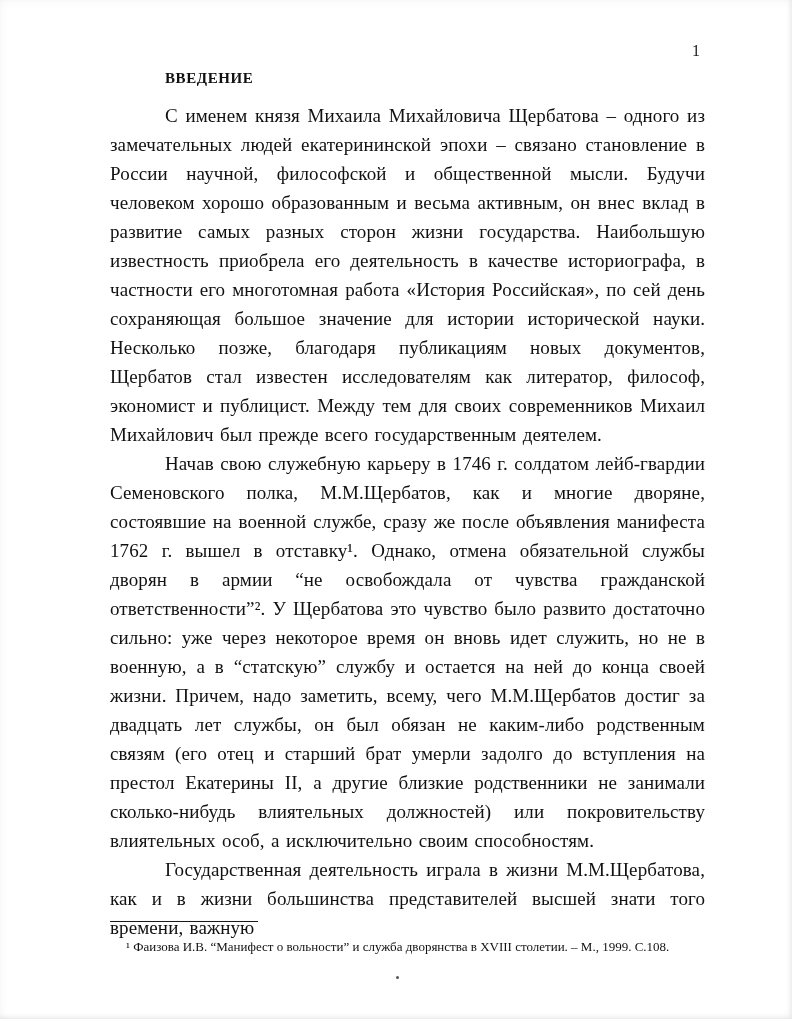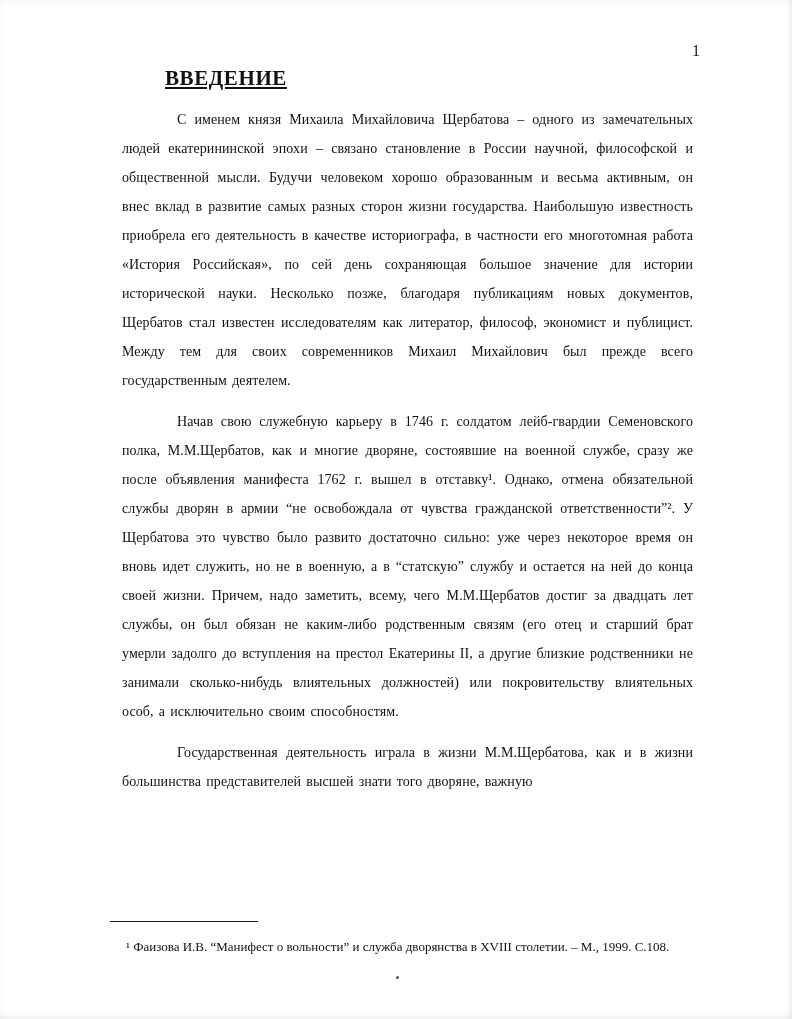--- a/index.html
+++ b/index.html
@@ -26,29 +26,28 @@
     color: #1a1a1a;
   }
   .content {
     position: absolute;
     top: 64px;
     left: 110px;
     right: 87px;
   }
   .doc-title {
     margin: 0 0 8px 55px;
-    font-size: 21px;
+    font-size: 15px;
     font-weight: bold;
     letter-spacing: 0.6px;
     line-height: 29px;
-    text-decoration: underline;
   }
   .body-para {
-    margin: 12px;
-    font-size: 14px;
+    margin: 0;
+    font-size: 19px;
     line-height: 29px;
     text-align: justify;
     text-indent: 55px;
     word-spacing: 1.5px;
     letter-spacing: 0.1px;
   }
   .footnotes {
     position: absolute;
     left: 110px;
     right: 87px;
@@ -83,21 +82,21 @@
   <div class="page-number">1</div>
 
   <div class="content">
 
     <h1 class="doc-title">ВВЕДЕНИЕ</h1>
 
     <p class="body-para">С именем князя Михаила Михайловича Щербатова – одного из замечательных людей екатерининской эпохи – связано становление в России научной, философской и общественной мысли. Будучи человеком хорошо образованным и весьма активным, он внес вклад в развитие самых разных сторон жизни государства. Наибольшую известность приобрела его деятельность в качестве историографа, в частности его многотомная работа «История Российская», по сей день сохраняющая большое значение для истории исторической науки. Несколько позже, благодаря публикациям новых документов, Щербатов стал известен исследователям как литератор, философ, экономист и публицист. Между тем для своих современников Михаил Михайлович был прежде всего государственным деятелем.</p>
 
     <p class="body-para">Начав свою служебную карьеру в 1746 г. солдатом лейб-гвардии Семеновского полка, М.М.Щербатов, как и многие дворяне, состоявшие на военной службе, сразу же после объявления манифеста 1762 г. вышел в отставку¹. Однако, отмена обязательной службы дворян в армии “не освобождала от чувства гражданской ответственности”². У Щербатова это чувство было развито достаточно сильно: уже через некоторое время он вновь идет служить, но не в военную, а в “статскую” службу и остается на ней до конца своей жизни. Причем, надо заметить, всему, чего М.М.Щербатов достиг за двадцать лет службы, он был обязан не каким-либо родственным связям (его отец и старший брат умерли задолго до вступления на престол Екатерины II, а другие близкие родственники не занимали сколько-нибудь влиятельных должностей) или покровительству влиятельных особ, а исключительно своим способностям.</p>
 
-    <p class="body-para">Государственная деятельность играла в жизни М.М.Щербатова, как и в жизни большинства представителей высшей знати того дворяне, важную</p>
+    <p class="body-para">Государственная деятельность играла в жизни М.М.Щербатова, как и в жизни большинства представителей высшей знати того времени, важную</p>
 
   </div>
 
   <div class="footnotes">
     <div class="footnote-rule"></div>
     <p class="footnote">¹ Фаизова И.В. “Манифест о вольности” и служба дворянства в XVIII столетии. – М., 1999. С.108.</p>
   </div>
 
   <div class="scan-dot"></div>
 

